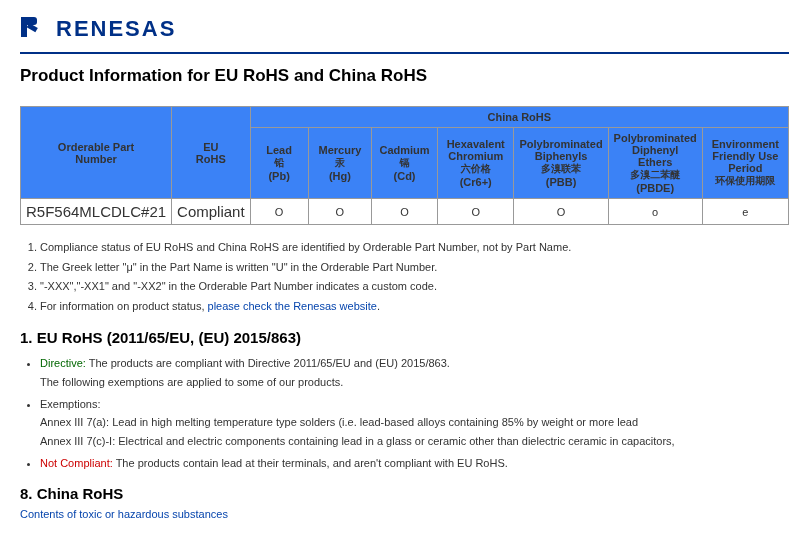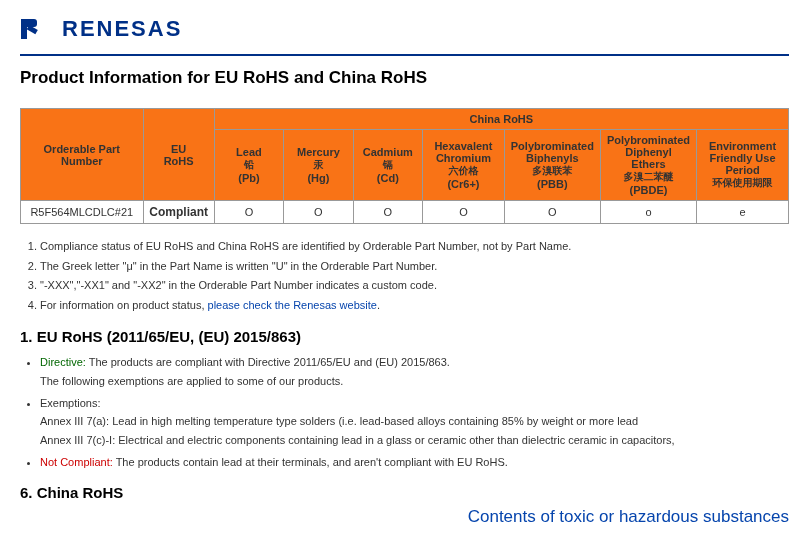--- a/index.html
+++ b/index.html
@@ -36,21 +36,21 @@
       margin-bottom: 14px;
       font-size: 11px;
     }
     table.rohs-table th, table.rohs-table td {
       border: 1px solid #999;
       text-align: center;
       padding: 4px 5px;
       vertical-align: middle;
     }
     table.rohs-table th {
-      background: #f97316;
+      background: #3b82f6;
       font-weight: bold;
     }
     .china-rohs-header {
       background: #e8e8e8;
     }
     .col-part-number {
       width: 120px;
       text-align: center;
     }
     .col-eu {
@@ -67,25 +67,24 @@
       width: 90px;
     }
     .col-pbde {
       width: 90px;
     }
     .col-env {
       width: 90px;
     }
     td.part-number-cell {
       text-align: left;
-      font-size: 11px;
+      font-size: 15px;
     }
     td.compliant-cell {
-      font-size: 12px;
-      font-weight: bold;
+      font-size: 15px;
     }
     
     ol.notes {
       margin-left: 20px;
       margin-bottom: 14px;
       font-size: 11px;
       line-height: 1.6;
       color: #333;
     }
     ol.notes li {
@@ -113,35 +112,34 @@
     .compliant-label { color: #006600; font-weight: normal; }
     .red-link { color: #cc0000; }
     h3.china-title {
       font-size: 15px;
       font-weight: bold;
       color: #000;
       margin-bottom: 6px;
       margin-top: 4px;
     }
     .china-subtitle {
-      font-size: 17px;
+      font-size: 11px;
       color: #0645ad;
-      text-align: right;
     }
     .th-chinese {
       font-size: 10px;
       display: block;
     }
   </style>
 </head>
 <body>
 
 <div class="logo-area">
   <div class="logo-text">
-    <span style="display:inline-flex; align-items:center; gap:14px;">
+    <span style="display:inline-flex; gap:8px;">
 
       <svg width="26" height="22" viewBox="0 0 26 22">
         <rect x="1" y="1" width="6" height="20" fill="#003087"></rect>
         <rect x="1" y="1" width="16" height="8" rx="3" fill="#003087"></rect>
         <rect x="7" y="9" width="10" height="5" rx="0" fill="#003087" transform="rotate(30 12 12)"></rect>
       </svg>
       <span style="font-size:22px;font-weight:900;color:#003087;letter-spacing:2px;font-family:Arial,sans-serif;margin-left:2px;">RENESAS</span>
     </span>
   </div>
 </div>
@@ -199,14 +197,14 @@
     <span>Exemptions:</span><br>
     <span>Annex III 7(a): Lead in high melting temperature type solders (i.e. lead-based alloys containing 85% by weight or more lead</span><br>
     <span>Annex III 7(c)-I: Electrical and electric components containing lead in a glass or ceramic other than dielectric ceramic in capacitors,</span><br>
   </li>
   <li>
     <span class="red-link">Not Compliant:</span>
     <span> The products contain lead at their terminals, and aren't compliant with EU RoHS.</span>
   </li>
 </ul>
 
-<h3 class="china-title">6. China RoHS</h3>
+<h3 class="china-title">8. China RoHS</h3>
 <div class="china-subtitle">Contents of toxic or hazardous substances</div>
 
 </body></html>

